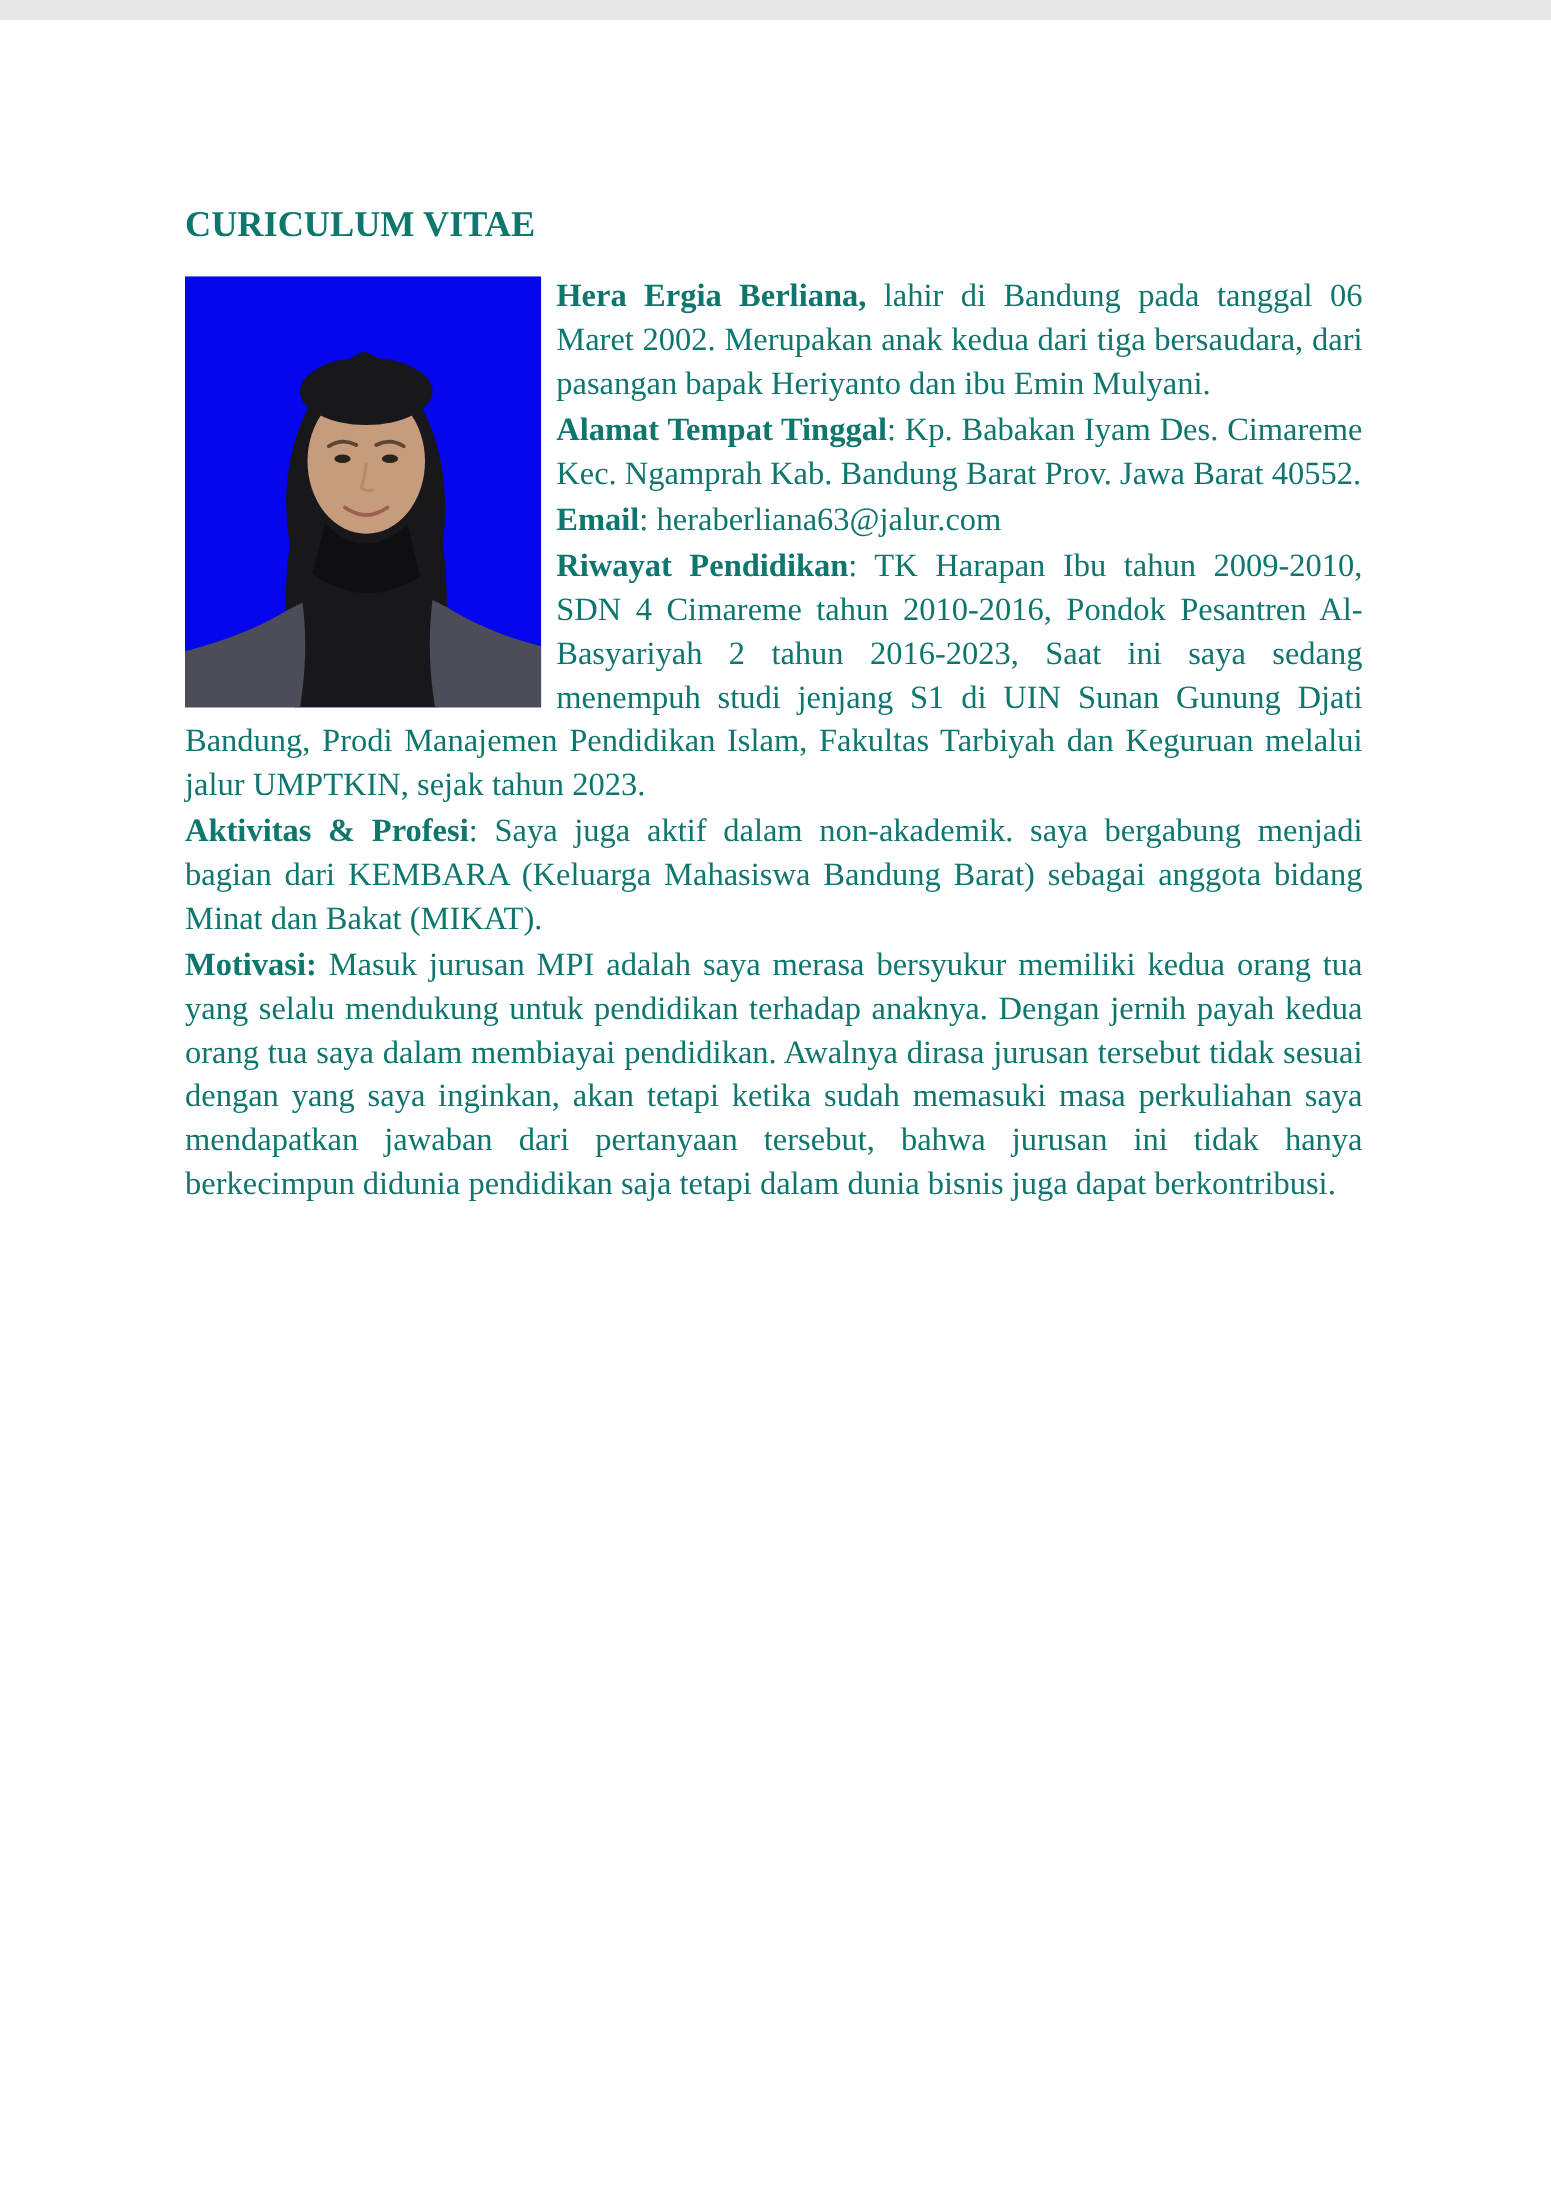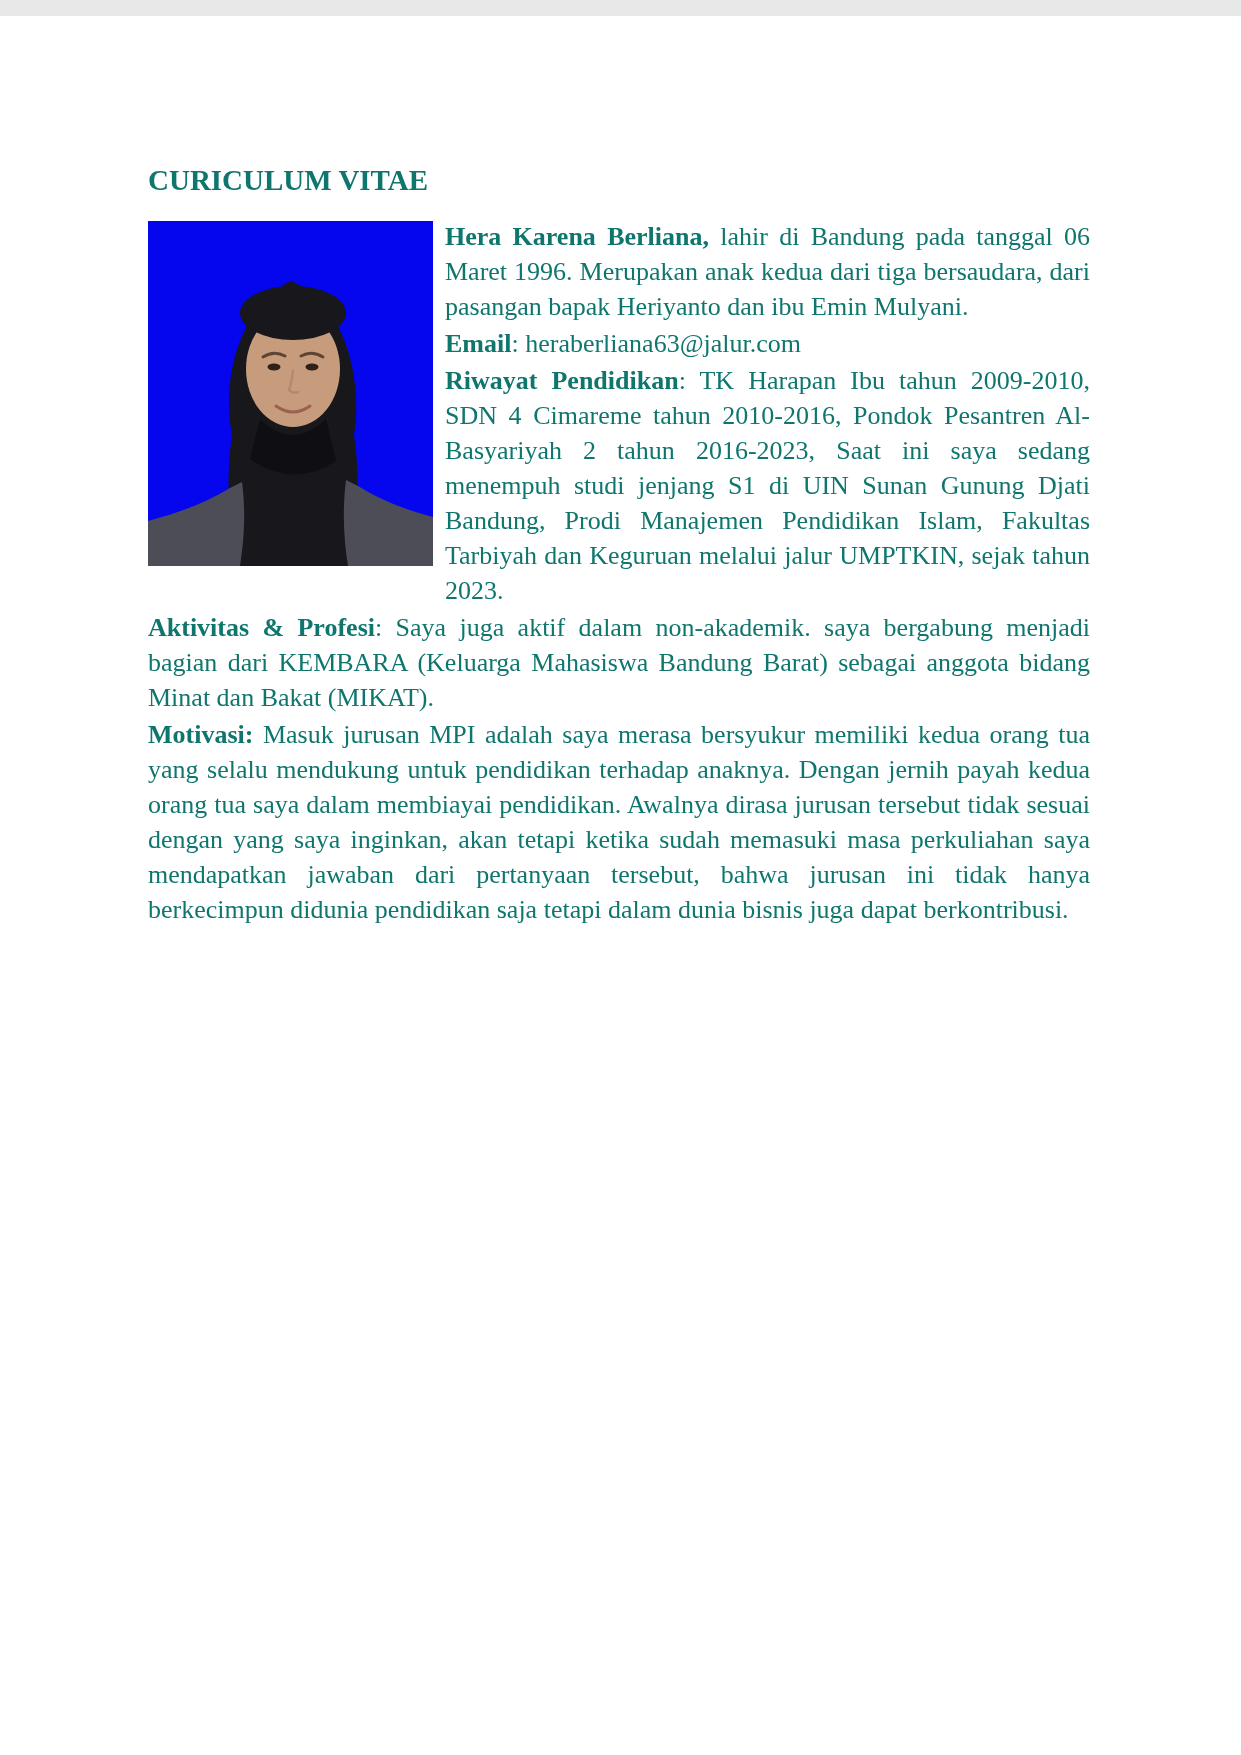--- a/index.html
+++ b/index.html
@@ -56,23 +56,26 @@
         <ellipse cx="164" cy="146" rx="6.5" ry="3.4" fill="#2e2118"></ellipse>
         <path d="M145,150 Q143,164 141,169 Q145,173 150,171" fill="none" stroke-width="2.5" stroke-linecap="round" stroke="#b58a6b"></path>
         <path d="M128,185 Q145,197 162,185" fill="none" stroke-width="3" stroke-linecap="round" stroke="#9c6050"></path>
         <path d="M112,198 Q145,230 178,198 L188,240 Q145,268 102,238 Z" fill="#0f0f13"></path>
         <path d="M0,345 L0,300 C30,292 58,282 82,267 L94,261 C98,291 96,320 92,345 Z" fill="#4d4d57"></path>
         <path d="M285,345 L285,296 C258,289 232,279 210,265 L198,259 C194,291 196,320 200,345 Z" fill="#4d4d57"></path>
       </svg>
     </div>
 
     <p class="para">
-      <b class="lead">Hera Karena Berliana,</b><span> </span><span>lahir di Bandung pada tanggal 06 Maret 1996. Merupakan anak kedua dari tiga bersaudara, dari pasangan bapak Heriyanto dan ibu Emin Mulyani.</span>
+      <b class="lead">Hera Ergia Berliana,</b><span> </span><span>lahir di Bandung pada tanggal 06 Maret 2002. Merupakan anak kedua dari tiga bersaudara, dari pasangan bapak Heriyanto dan ibu Emin Mulyani.</span>
     </p>
 
+    <p class="para">
+      <b class="lead">Alamat Tempat Tinggal</b><span>: </span><span>Kp. Babakan Iyam Des. Cimareme Kec. Ngamprah Kab. Bandung Barat Prov. Jawa Barat 40552.</span>
+    </p>
 
 
     <p class="para">
       <b class="lead">Email</b><span>: </span><span>heraberliana63@jalur.com</span>
     </p>
 
     <p class="para">
       <b class="lead">Riwayat Pendidikan</b><span>: </span><span>TK Harapan Ibu tahun 2009-2010, SDN 4 Cimareme tahun 2010-2016, Pondok Pesantren Al-Basyariyah 2 tahun 2016-2023, Saat ini saya sedang menempuh studi jenjang S1 di UIN Sunan Gunung Djati Bandung, Prodi Manajemen Pendidikan Islam, Fakultas Tarbiyah dan Keguruan melalui jalur UMPTKIN, sejak tahun 2023.</span>
     </p>
 

